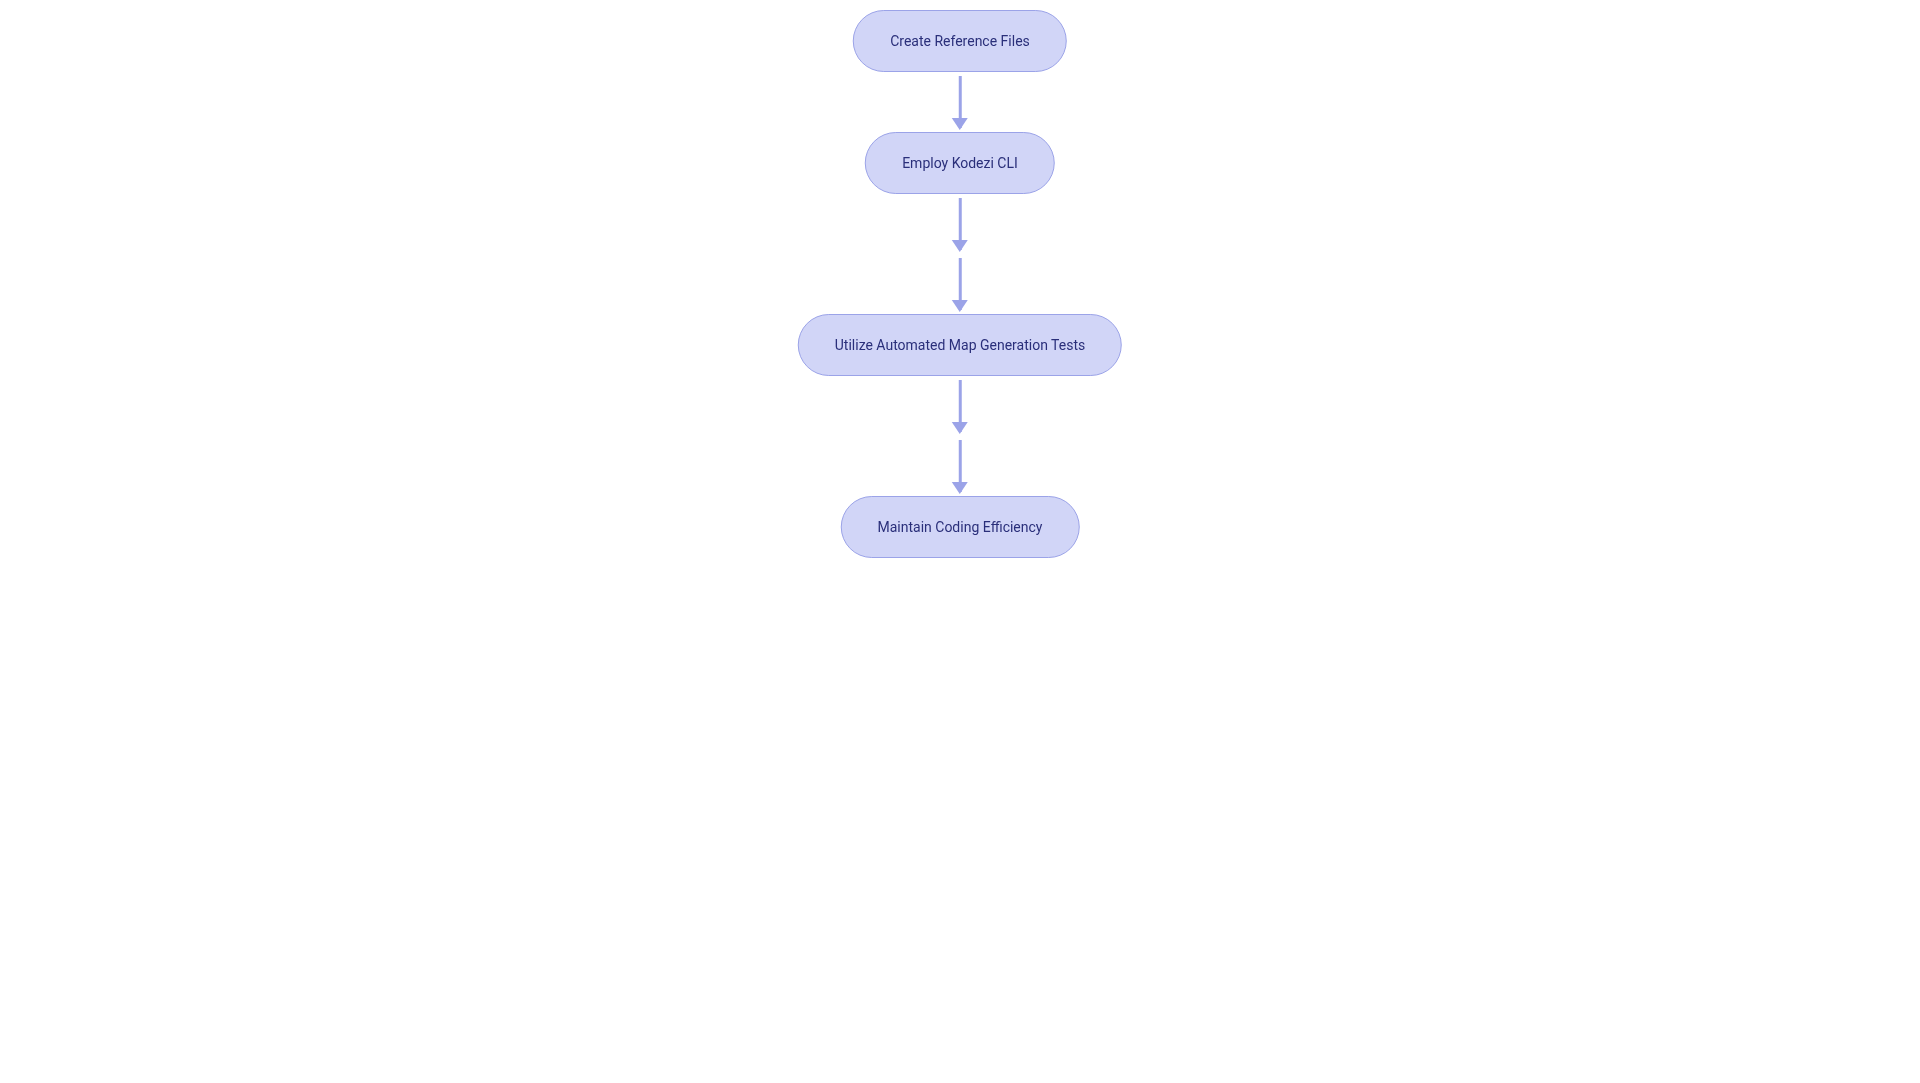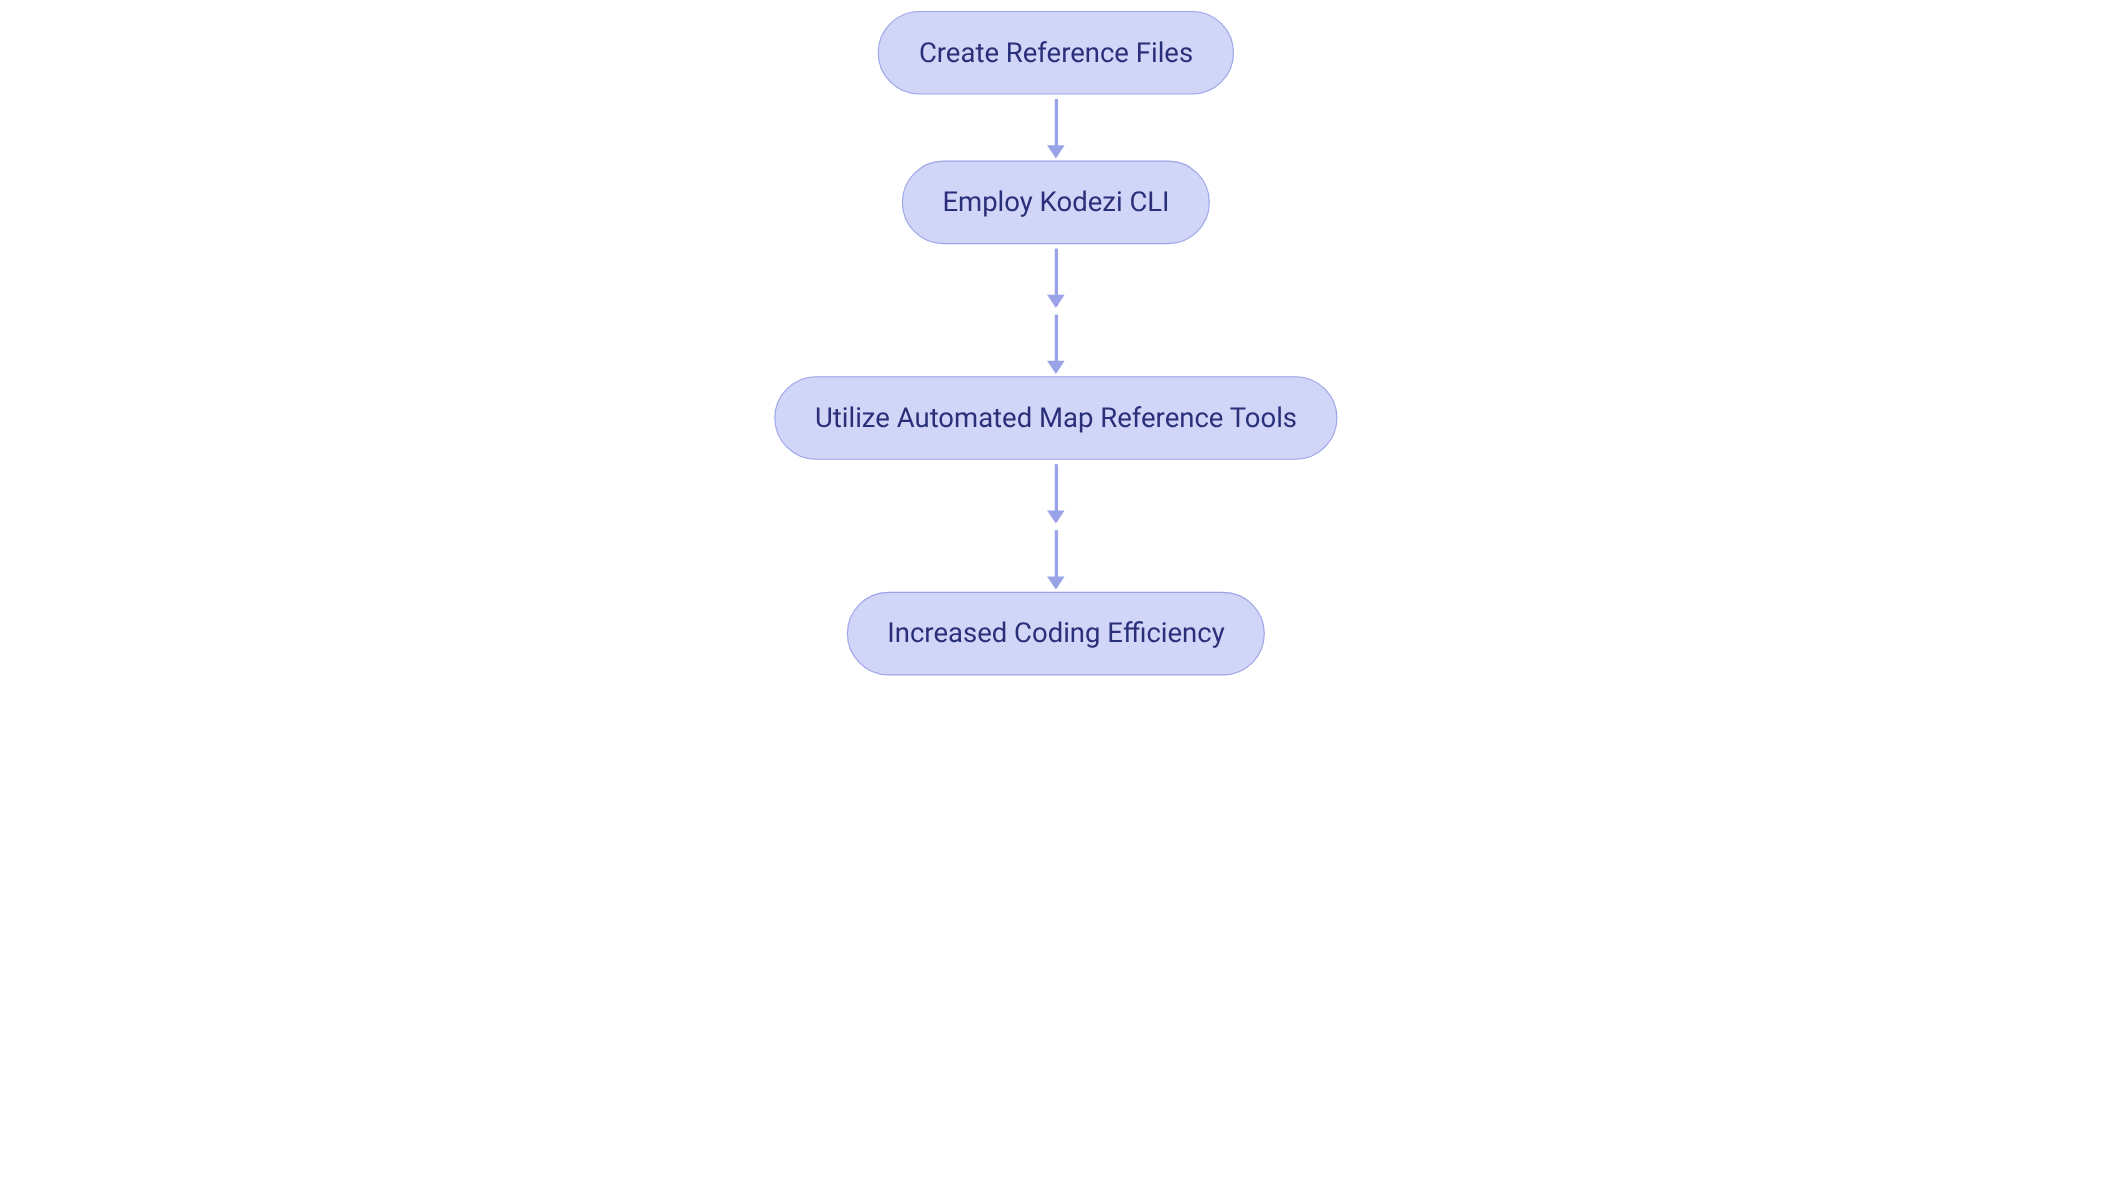--- a/index.html
+++ b/index.html
@@ -25,28 +25,28 @@
       flex-direction: column;
       align-items: center;
     }
     
     .node {
       background: #d1d5f7;
       border: 1.5px solid #9ba3e8;
       border-radius: 40px;
       padding: 24px 36px;
       color: #2a2f7a;
-      font-size: 25px;
+      font-size: 14px;
       font-weight: 400;
       text-align: center;
       white-space: nowrap;
       display: flex;
       align-items: center;
       justify-content: center;
-      height: 76px;
+      height: 62px;
     }
     
     .arrow {
       width: 3px;
       height: 52px;
       background: #9ba3e8;
       position: relative;
       margin: 4px 0;
     }
     
@@ -73,22 +73,22 @@
   <div class="arrow"></div>
 
   <div class="node">
     <span>Employ Kodezi CLI</span>
   </div>
   <div class="arrow"></div>
 
   <div class="arrow"></div>
 
   <div class="node">
-    <span>Utilize Automated Map Reference Tools</span>
+    <span>Utilize Automated Map Generation Tests</span>
   </div>
   <div class="arrow"></div>
 
   <div class="arrow"></div>
 
   <div class="node">
-    <span>Increased Coding Efficiency</span>
+    <span>Maintain Coding Efficiency</span>
   </div>
 </div>
 
 </body></html>

